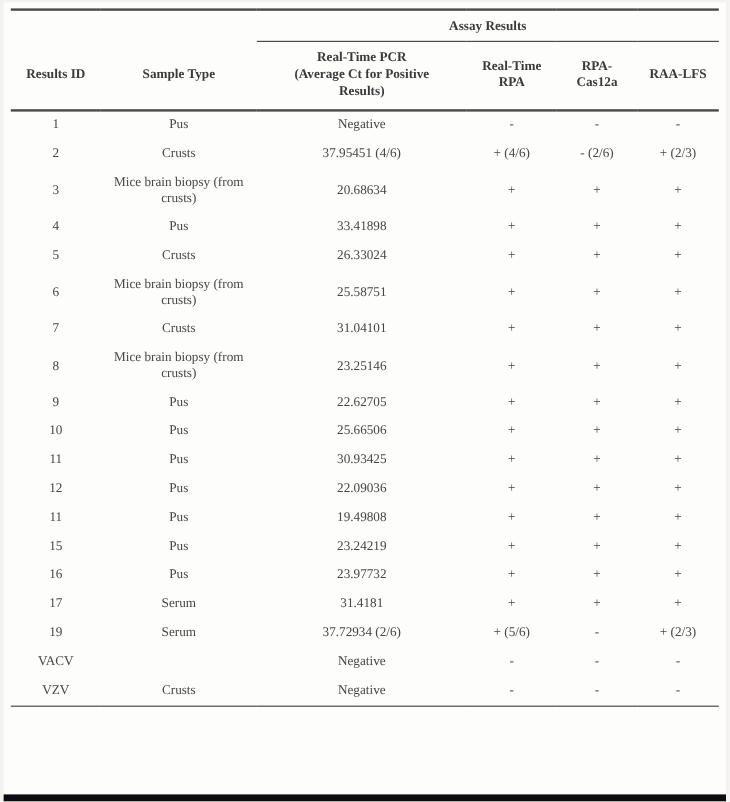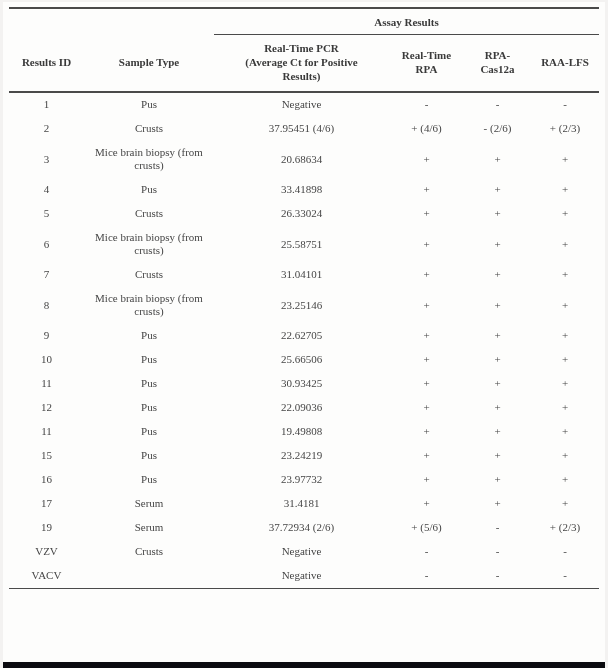--- a/index.html
+++ b/index.html
@@ -234,30 +234,30 @@
         </tr>
         <tr>
           <td>19</td>
           <td>Serum</td>
           <td>37.72934 (2/6)</td>
           <td>+ (5/6)</td>
           <td>-</td>
           <td>+ (2/3)</td>
         </tr>
         <tr>
-          <td>VZV</td>
-          <td>Crusts</td>
-          <td>Negative</td>
-          <td>-</td>
-          <td>-</td>
-          <td>-</td>
-        </tr>
-        <tr>
           <td>VACV</td>
           <td></td>
+          <td>Negative</td>
+          <td>-</td>
+          <td>-</td>
+          <td>-</td>
+        </tr>
+        <tr>
+          <td>VZV</td>
+          <td>Crusts</td>
           <td>Negative</td>
           <td>-</td>
           <td>-</td>
           <td>-</td>
         </tr>
       </tbody>
   </table>
   <div class="scan-bar"></div>
 </div>
 

